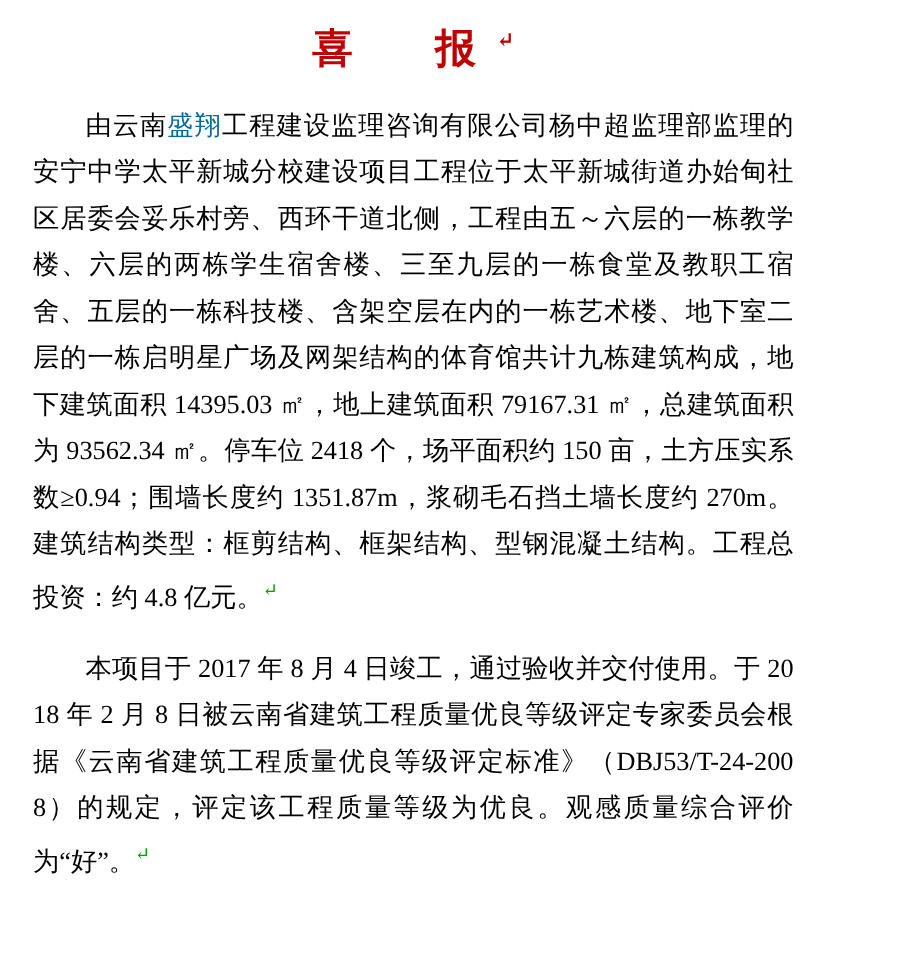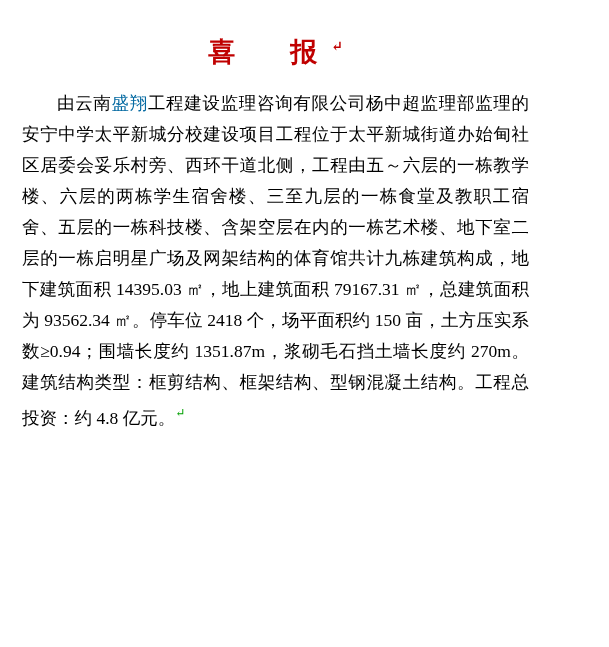--- a/index.html
+++ b/index.html
@@ -10,21 +10,21 @@
     width: 609px;
     height: 647px;
     background: #ffffff;
     font-family: "Liberation Serif", "DejaVu Serif", serif;
     overflow: hidden;
   }
   .page {
     width: 551px;
     height: 647px;
     box-sizing: border-box;
-    padding: 24px 22px 0 22px;
+    padding: 4px 22px 0 22px;
     position: relative;
   }
   .doc-title {
     text-align: center;
     color: #c00000;
     font-size: 27px;
     font-weight: bold;
     letter-spacing: 14px;
     margin: 10px 0 18px 0;
     font-family: "Liberation Serif", "DejaVu Serif", serif;
@@ -65,14 +65,17 @@
   <div class="doc-title">
     <span>喜　报</span><span class="mark">↵</span>
   </div>
 
   <p class="para">
     <span>由云南</span><span class="green">盛翔</span><span>工程建设监理咨询有限公司杨中超监理部监理的安宁中学太平新城分校建设项目工程位于太平新城街道办始甸社区居委会妥乐村旁、西环干道北侧，工程由五～六层的一栋教学楼、六层的两栋学生宿舍楼、三至九层的一栋食堂及教职工宿舍、五层的一栋科技楼、含架空层在内的一栋艺术楼、地下室二层的一栋启明星广场及网架结构的体育馆共计九栋建筑构成，地下建筑面积 14395.03 ㎡，地上建筑面积 79167.31 ㎡，总建筑面积为 93562.34 ㎡。停车位 2418 个，场平面积约 150 亩，土方压实系数≥0.94；围墙长度约 1351.87m，浆砌毛石挡土墙长度约 270m。建筑结构类型：框剪结构、框架结构、型钢混凝土结构。工程总投资：约 4.8 亿元。</span><span class="mark">↵</span>
   </p>
 
   <div class="spacer"></div>
 
+  <p class="para">
+    <span>本项目于 2017 年 8 月 4 日竣工，通过验收并交付使用。于 2018 年 2 月 8 日被云南省建筑工程质量优良等级评定专家委员会根据《云南省建筑工程质量优良等级评定标准》（DBJ53/T-24-2008）的规定，评定该工程质量等级为优良。观感质量综合评价为“好”。</span><span class="mark">↵</span>
+  </p>
 
 </div>
 
 </body></html>

